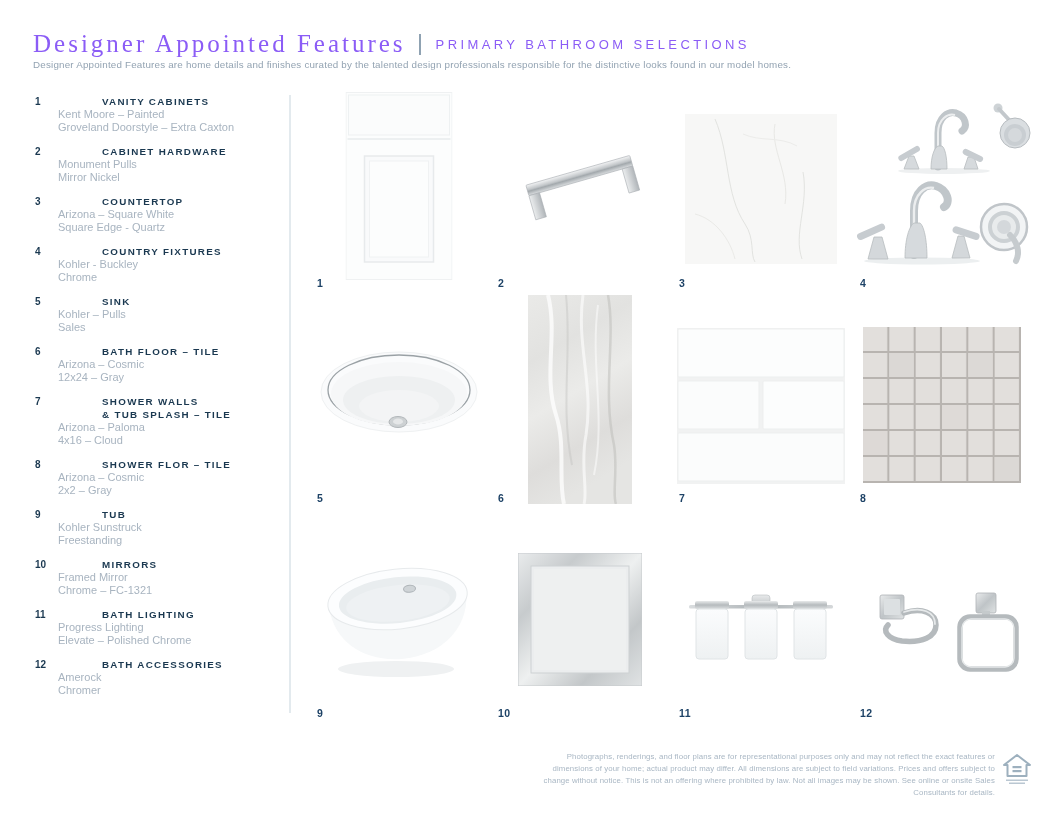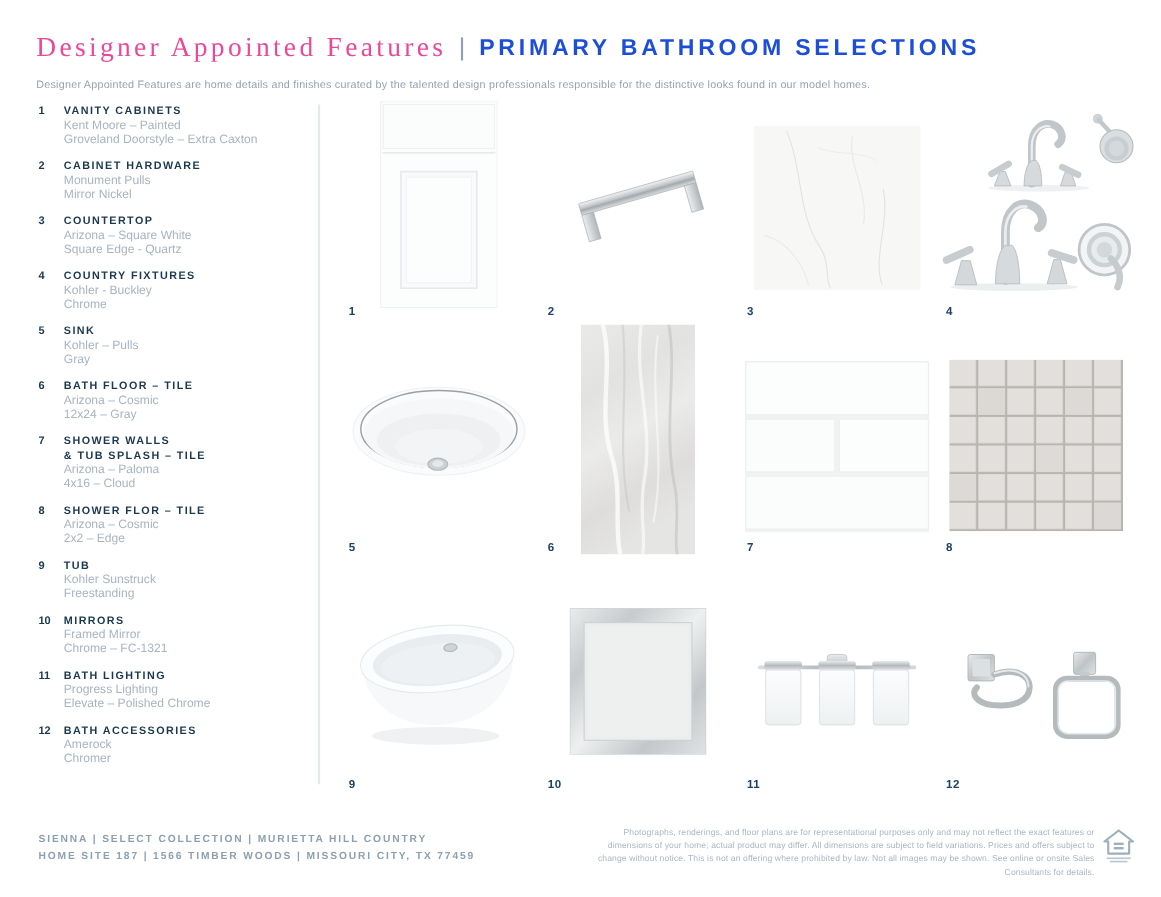--- a/index.html
+++ b/index.html
@@ -4,31 +4,31 @@
 <style>
   * { margin:0; padding:0; box-sizing:border-box; }
   html,body { width:1055px; height:815px; background:#ffffff; overflow:hidden;
               font-family:"Liberation Sans", sans-serif; }
   .page { position:relative; width:1055px; height:815px; background:#fff; }
 
   
   .header { position:absolute; left:33px; top:30px; width:990px; }
   .title-row { display:flex; align-items:center; }
   .title-serif { font-family:"Liberation Serif", serif; font-size:25px; font-weight:400;
-                 color:#ec4899; letter-spacing:3px; }
+                 color:#8b5cf6; letter-spacing:3px; }
   .title-bar { display:inline-block; width:2px; height:21px; background:#8fa2b2; margin:0 15px 0 13px; }
-  .title-sans { font-size:21px; font-weight:700; color:#1d4ed8; letter-spacing:3.4px; }
-  .subtitle { margin-top:14px; font-size:9.8px; color:#93a3b2; letter-spacing:0.2px; }
+  .title-sans { font-size:13px; font-weight:400; color:#8b5cf6; letter-spacing:3.4px; }
+  .subtitle { margin-top:1px; font-size:9.8px; color:#93a3b2; letter-spacing:0.2px; }
 
   
   .features { position:absolute; left:35px; top:95px; width:248px; }
   .feat { display:flex; margin-bottom:11px; }
   .fnum { width:23px; flex:0 0 23px; font-size:10px; font-weight:700; color:#1a3850; line-height:13px; }
   .fbody { flex:1; }
-  .ftitle { font-size:9.8px; font-weight:700; color:#1a3850; letter-spacing:1.3px; line-height:13px; }
+  .ftitle { font-size:9.8px; font-weight:700; color:#1a3850; letter-spacing:1.3px; line-height:13px;margin-left:44px; }
   .ftitle:empty { display:none; }
   .fline { font-size:11px; color:#a8b4c0; line-height:13px; }
   .fbody .fline:first-of-type { margin-top:1px; }
 
   .vdivider { position:absolute; left:289px; top:95px; width:2px; height:618px; background:#e3eaee; }
 
   
   .grow { position:absolute; left:308px; width:724px; display:grid; grid-template-columns:repeat(4,181px); }
   .row1 { top:90px;  height:200px; }
   .row2 { top:290px; height:215px; }
@@ -93,21 +93,21 @@
           <div class="ftitle">COUNTRY FIXTURES</div>
           <div class="fline">Kohler - Buckley</div>
           <div class="fline">Chrome</div>
         </div>
     </div>
     <div class="feat">
       <span class="fnum">5</span>
       <div class="fbody">
           <div class="ftitle">SINK</div>
           <div class="fline">Kohler – Pulls</div>
-          <div class="fline">Gray</div>
+          <div class="fline">Sales</div>
         </div>
     </div>
     <div class="feat">
       <span class="fnum">6</span>
       <div class="fbody">
           <div class="ftitle">BATH FLOOR – TILE</div>
           <div class="fline">Arizona – Cosmic</div>
           <div class="fline">12x24 – Gray</div>
         </div>
     </div>
@@ -118,21 +118,21 @@
           <div class="ftitle">&amp; TUB SPLASH – TILE</div>
           <div class="fline">Arizona – Paloma</div>
           <div class="fline">4x16 – Cloud</div>
         </div>
     </div>
     <div class="feat">
       <span class="fnum">8</span>
       <div class="fbody">
           <div class="ftitle">SHOWER FLOR – TILE</div>
           <div class="fline">Arizona – Cosmic</div>
-          <div class="fline">2x2 – Edge</div>
+          <div class="fline">2x2 – Gray</div>
         </div>
     </div>
     <div class="feat">
       <span class="fnum">9</span>
       <div class="fbody">
           <div class="ftitle">TUB</div>
           <div class="fline">Kohler Sunstruck</div>
           <div class="fline">Freestanding</div>
         </div>
     </div>
@@ -385,24 +385,20 @@
         <path d="M46,25 C64,19 77,25 77,37" fill="none" stroke="#e6e9ea" stroke-width="1.8" stroke-linecap="round"></path>
         <rect x="118" y="6" width="20" height="20" rx="2" fill="url(#g12v)" stroke="#aeb3b6" stroke-width="0.8"></rect>
         <rect x="124" y="24" width="8" height="7" fill="#c5cacc"></rect>
         <rect x="102" y="30" width="56" height="52" rx="10" fill="none" stroke="#b5babd" stroke-width="5.5"></rect>
         <rect x="104" y="32" width="52" height="48" rx="9" fill="none" stroke="#e6e9ea" stroke-width="1.4"></rect>
       </svg>
       <span class="gnum">12</span>
     </div>
   </div>
 
-  <div class="footer-left">
-    <div>SIENNA | SELECT COLLECTION | MURIETTA HILL COUNTRY</div>
-    <div>HOME SITE 187 | 1566 TIMBER WOODS | MISSOURI CITY, TX 77459</div>
-  </div>
   <div class="disclaimer">Photographs, renderings, and floor plans are for representational purposes only and may not reflect the exact features or dimensions of your home; actual product may differ. All dimensions are subject to field variations. Prices and offers subject to change without notice. This is not an offering where prohibited by law. Not all images may be shown. See online or onsite Sales Consultants for details.</div>
   <svg class="eho" width="30" height="32" viewBox="0 0 30 32">
     <path d="M15,2 L28,12 L24.5,12 L24.5,23 L5.5,23 L5.5,12 L2,12 Z" fill="none" stroke="#9db0be" stroke-width="2" stroke-linejoin="round"></path>
     <rect x="10.5" y="13" width="9" height="2.2" fill="#9db0be"></rect>
     <rect x="10.5" y="17" width="9" height="2.2" fill="#9db0be"></rect>
     <rect x="4" y="26.5" width="22" height="1.5" fill="#bac7d2"></rect>
     <rect x="7" y="29.5" width="16" height="1.5" fill="#bac7d2"></rect>
   </svg>
 
 </div>

